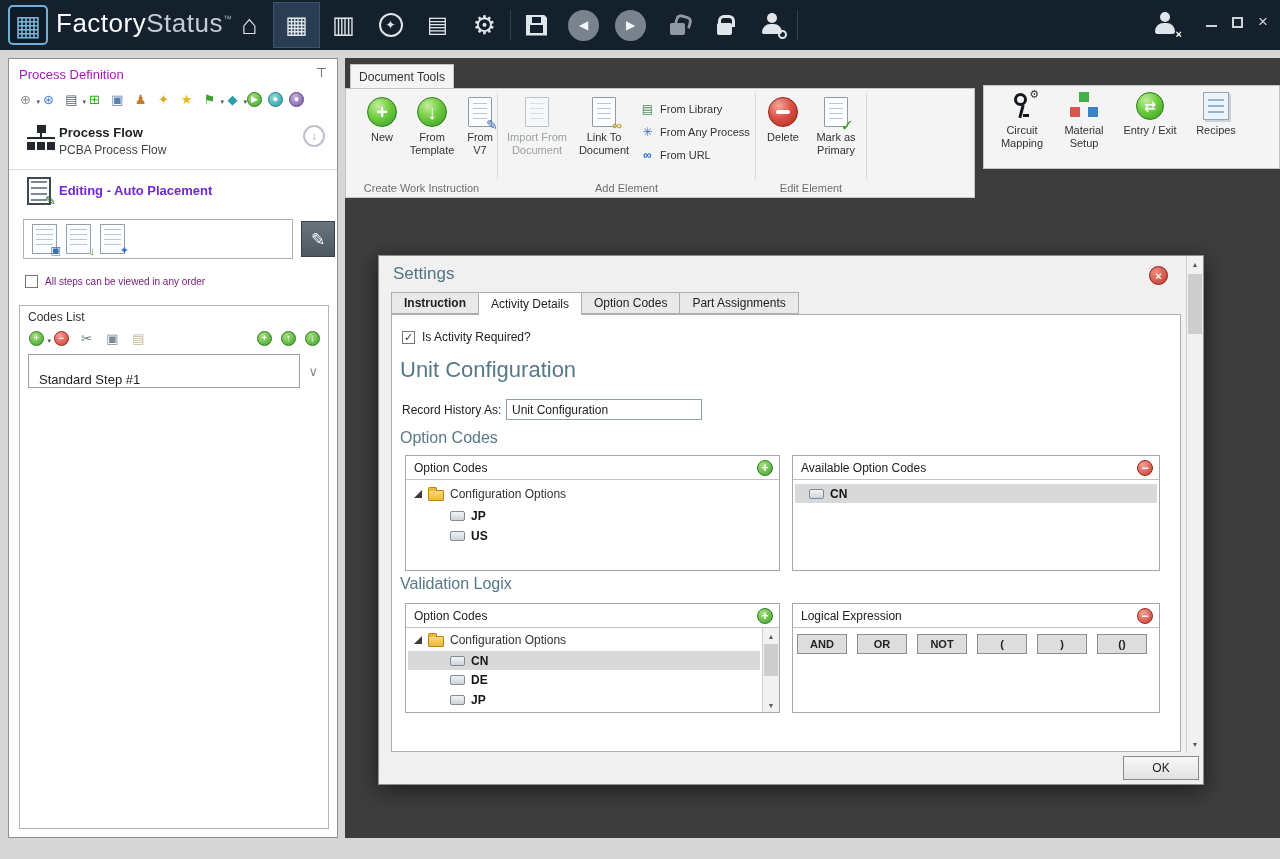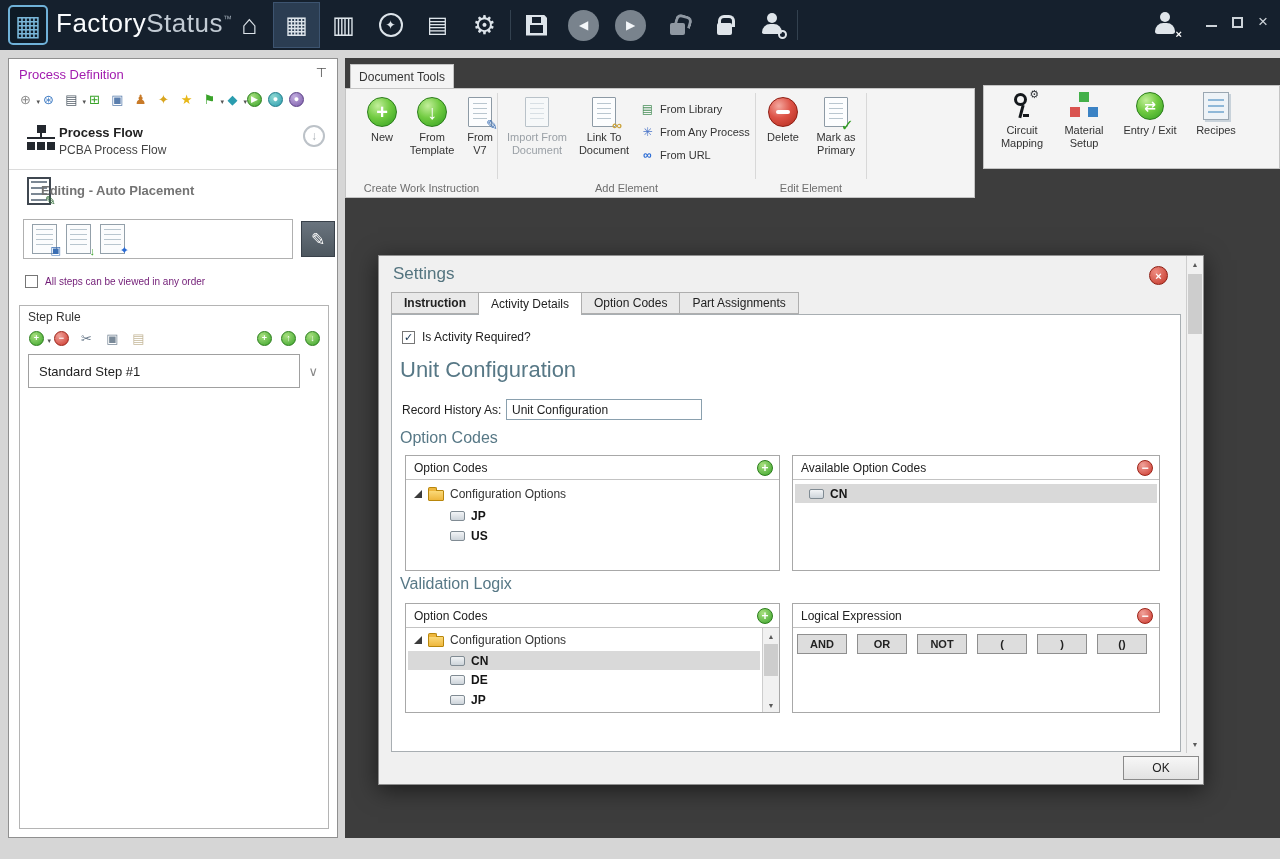--- a/index.html
+++ b/index.html
@@ -58,34 +58,34 @@
 .fi-stem{display:block;width:2px;height:4px;background:#23282e;margin:0 auto}
 .fi-nodes{display:flex;justify-content:space-between;border-top:2px solid #23282e;padding-top:3px}
 .fi-nodes i{width:8px;height:8px;background:#23282e}
 .flow-title{position:absolute;left:50px;top:66px;font-size:13px;font-weight:bold;color:#222}
 .flow-sub{position:absolute;left:50px;top:84px;font-size:12px;color:#444}
 .circle-down{position:absolute;right:12px;top:66px;width:22px;height:22px;border:2px solid #bcc2c8;border-radius:50%;color:#a9b0b6;display:flex;align-items:center;justify-content:center;font-size:12px}
 .lp-divider{position:absolute;left:0;top:110px;width:100%;height:1px;background:#dcdcdc}
 .editing-icon{position:absolute;left:18px;top:118px;width:24px;height:28px;background:#fff;border:2px solid #3f4750}
 .editing-icon .lines{position:absolute;left:2px;right:2px;top:2px;bottom:2px;background:repeating-linear-gradient(to bottom,#7c8894 0 2px,transparent 2px 6px)}
 .editing-icon .pencil{position:absolute;right:-7px;bottom:-5px;font-size:13px;color:#2e6b35}
-.editing-label{position:absolute;left:32px;top:124px;font-size:13px;font-weight:bold;color:#737373}
+.editing-label{position:absolute;left:50px;top:124px;font-size:13px;font-weight:bold;color:#6d28d9}
 .icon-strip{position:absolute;left:14px;top:160px;width:270px;height:40px;border:1px solid #b0b0b0;background:#fff;display:flex;align-items:center;gap:9px;padding-left:8px}
 .strip-icon{position:relative;width:25px;height:30px;background:#fbfcfd;border:1px solid #93a0aa}
 .strip-icon .dlines{position:absolute;left:3px;right:3px;top:4px;bottom:4px;background:repeating-linear-gradient(to bottom,#b9c6cf 0 1px,transparent 1px 5px)}
 .strip-icon .badge{position:absolute;right:-5px;bottom:-4px;font-size:11px;font-weight:bold}
 .dark-btn{position:absolute;left:292px;top:162px;width:34px;height:36px;background:linear-gradient(#6a747e,#4d575f);border:1px solid #39414a;color:#fff;display:flex;align-items:center;justify-content:center;font-size:17px}
 .order-row{position:absolute;left:16px;top:216px;display:flex;align-items:center;gap:7px}
 .cb{width:13px;height:13px;border:1px solid #767676;background:#fff;display:inline-flex;align-items:center;justify-content:center;font-size:11px;font-weight:bold;color:#16324f;line-height:1}
 .order-label{font-size:10px;color:#701a75}
 .step-group{position:absolute;left:10px;top:246px;width:310px;height:524px;border:1px solid #b4b4b4}
 .sg-label{position:absolute;left:8px;top:4px;font-size:12px;color:#333}
 .sg-toolbar{position:absolute;left:8px;top:24px;right:8px;display:flex;align-items:center;gap:9px}
 .sg-toolbar .spacer{flex:1}
-.step-input{position:absolute;left:8px;top:48px;width:272px;height:34px;border:1px solid #a0a0a0;background:#fff;font-size:13px;color:#222;display:flex;align-items:center;padding-left:10px}
+.step-input{position:absolute;left:8px;top:48px;width:272px;height:34px;border:1px solid #a0a0a0;background:#fff;font-size:13px;color:#222;display:flex;align-items:flex-end;padding-left:10px}
 .step-chevron{position:absolute;right:10px;top:58px;font-size:13px;color:#888}
 .activity-row{position:absolute;left:2px;top:88px;width:304px;height:30px;background:linear-gradient(#95c0e8,#74a9d9);border:1px solid #5f98cc;display:flex;align-items:center;gap:8px;padding-left:8px}
 .act-icon{width:14px;height:14px;display:grid;grid-template-columns:7px 7px;grid-template-rows:7px 7px;box-shadow:0 0 0 1px #7e2f25}
 .act-icon i:nth-child(1){background:#cc4436}
 .act-icon i:nth-child(2){background:#f2f5f8}
 .act-icon i:nth-child(3){background:#f2f5f8}
 .act-icon i:nth-child(4){background:#3b6fb4}
 .activity-label{font-size:12px;font-weight:bold;color:#0e2946}
 
 
@@ -325,21 +325,21 @@
     <div class="dark-btn">
         <span>✎</span>
       </div>
 
     <label class="order-row">
       <span class="cb"></span>
       <span class="order-label">All steps can be viewed in any order</span>
     </label>
 
     <div class="step-group">
-      <div class="sg-label">Step Rule</div>
+      <div class="sg-label">Codes List</div>
       <div class="sg-toolbar">
         <span class="si">
             <span class="mini-circ mc-green">
               <span>+</span>
             </span>
             <span class="dd">▾</span>
           </span>
         <span class="mini-circ mc-red">
             <span>−</span>
           </span>

